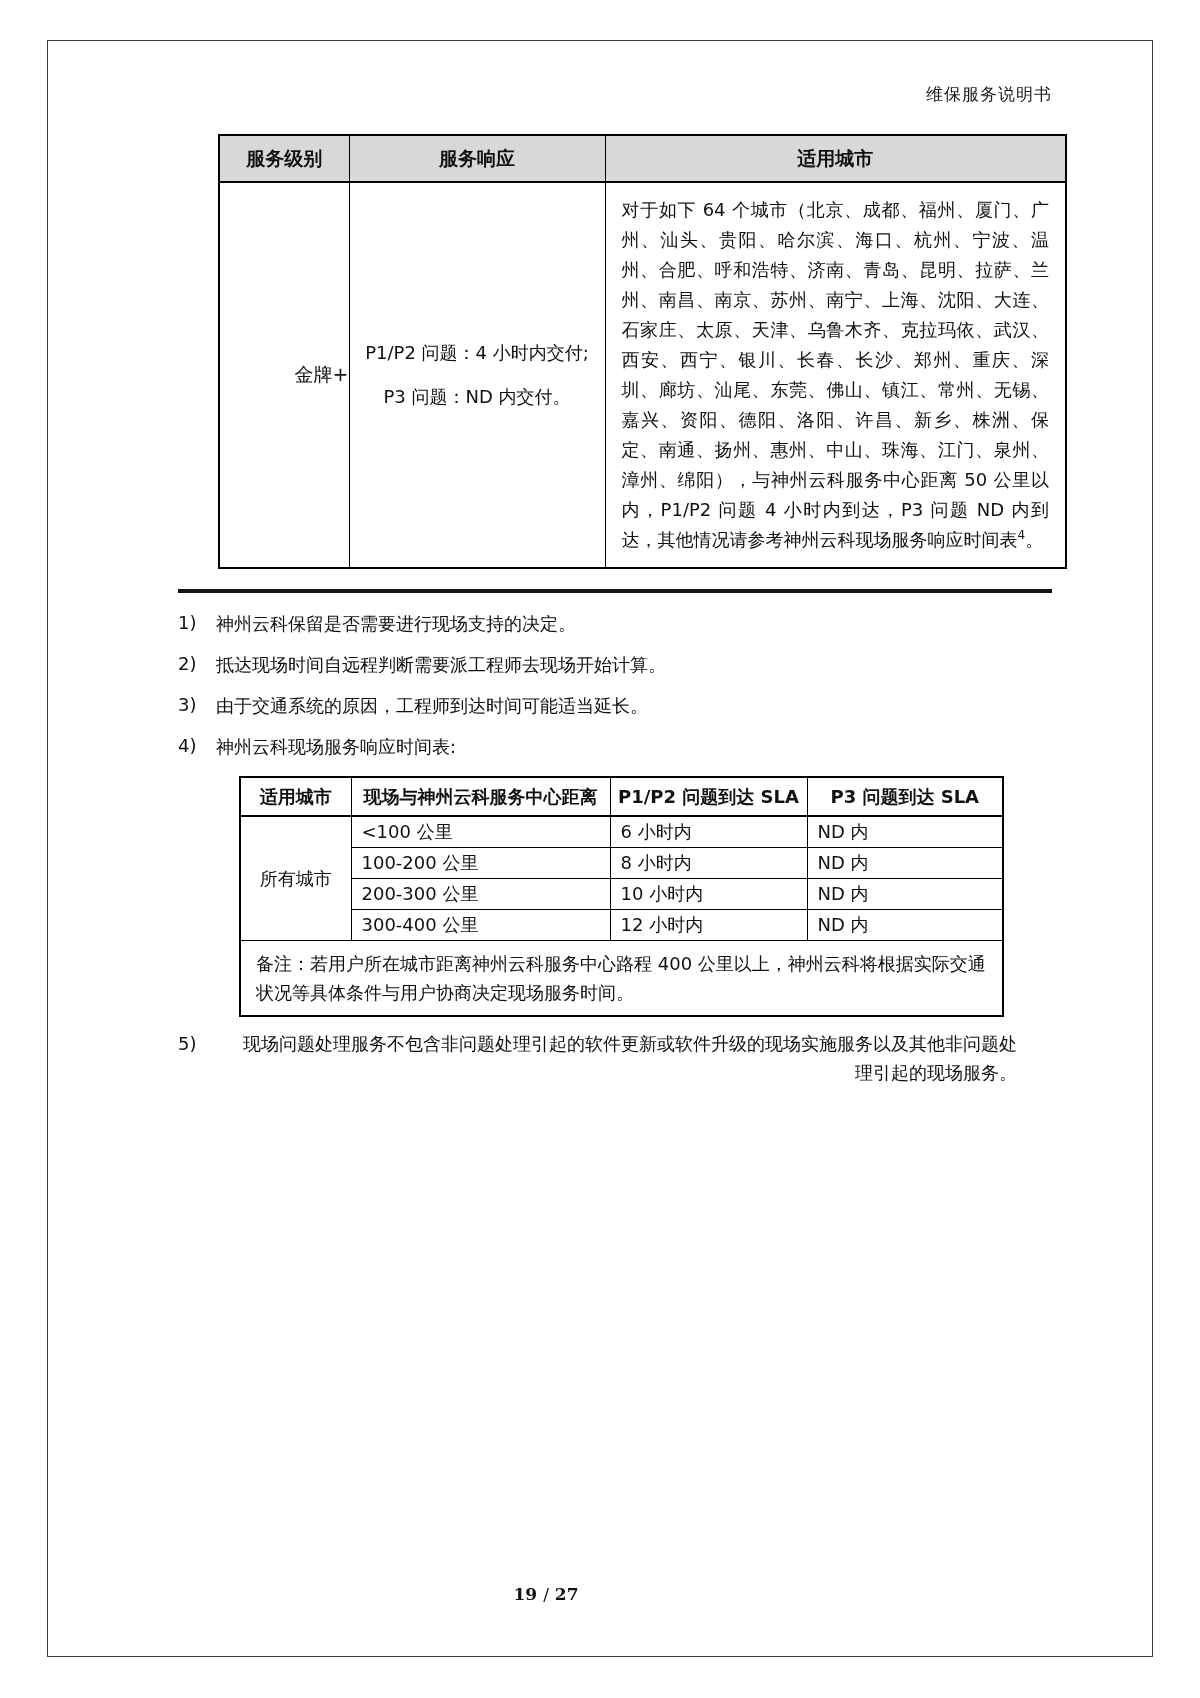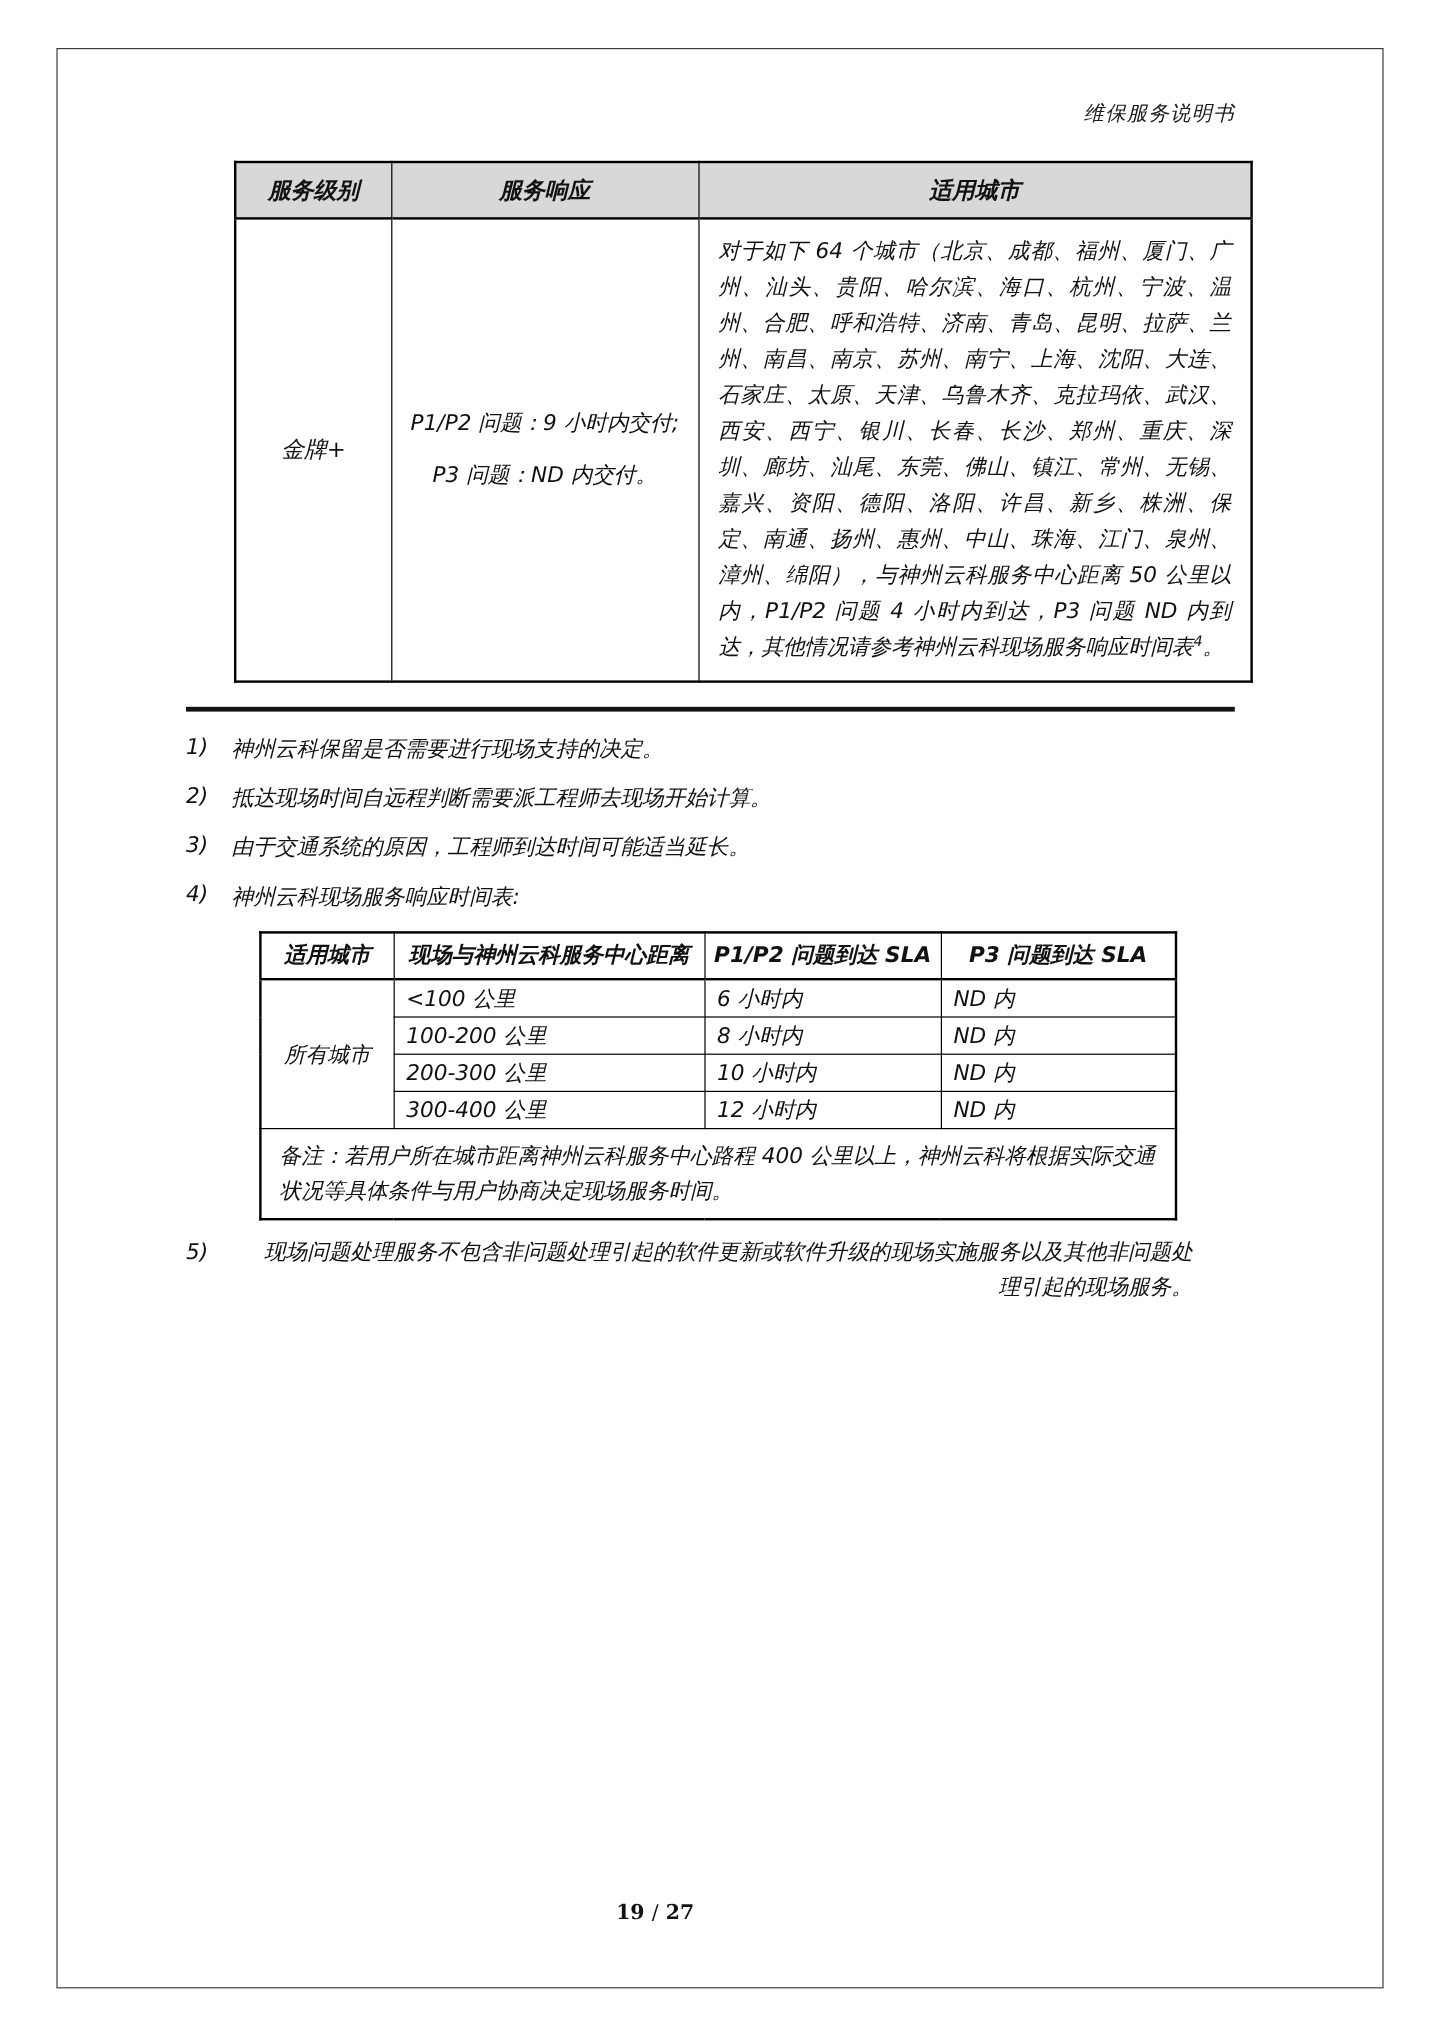--- a/index.html
+++ b/index.html
@@ -6,35 +6,35 @@
   html,body { background:#ffffff; }
   body {
     width:1200px; height:1698px; position:relative;
     font-family:"DejaVu Sans","Liberation Sans",sans-serif;
     color:#111111;
   }
   .page-border {
     position:absolute; left:47px; top:40px; width:1106px; height:1617px;
     border:1px solid #3c3c3c; pointer-events:none;
   }
-  .content { position:absolute; left:155px; top:0; width:874px;font-style:italic; }
+  .content { position:absolute; left:178px; top:0; width:874px; }
   .doc-header {
     margin-top:83px; text-align:right;
     font-family:"DejaVu Serif","Liberation Serif",serif;
     font-size:17px; color:#1a1a1a; letter-spacing:1px;
   }
   
   table { border-collapse:collapse; table-layout:fixed; }
   .table1 { margin-left:40px; margin-top:28px; width:847px; border:2px solid #000; }
   .table1 th {
     background:#d8d8d8; border:1px solid #000; border-bottom:2px solid #000;
     height:47px; font-size:19px; font-weight:bold; text-align:center; vertical-align:middle;
   }
   .table1 td { border:1px solid #000; vertical-align:middle; }
-  .td-level { text-align:center; font-size:19px; }
+  .td-level { text-align:right; font-size:19px; }
   .td-response { text-align:center; font-size:18px; line-height:30px; padding:10px 12px; }
   .td-response .resp-line { margin:14px 0; }
   .td-cities {
     font-size:18px; line-height:30px; padding:12px 16px;
     text-align:justify; text-justify:inter-character;
   }
   .sup { font-size:12px; vertical-align:super; line-height:0; }
   
   .rule { height:4px; background:#141414; margin-top:20px; }
   .notice-title { margin-top:17px; font-size:18px; font-weight:bold; }
@@ -84,21 +84,21 @@
       <tr>
         <th>服务级别</th>
         <th>服务响应</th>
         <th>适用城市</th>
       </tr>
     </thead>
     <tbody>
       <tr>
         <td class="td-level">金牌+</td>
         <td class="td-response">
-          <div class="resp-line">P1/P2 问题：9 小时内交付;</div>
+          <div class="resp-line">P1/P2 问题：4 小时内交付;</div>
           <div class="resp-line">P3 问题：ND 内交付。</div>
         </td>
         <td class="td-cities"><span>对于如下 64 个城市（北京、成都、福州、厦门、广州、汕头、贵阳、哈尔滨、海口、杭州、宁波、温州、合肥、呼和浩特、济南、青岛、昆明、拉萨、兰州、南昌、南京、苏州、南宁、上海、沈阳、大连、石家庄、太原、天津、乌鲁木齐、克拉玛依、武汉、西安、西宁、银川、长春、长沙、郑州、重庆、深圳、廊坊、汕尾、东莞、佛山、镇江、常州、无锡、嘉兴、资阳、德阳、洛阳、许昌、新乡、株洲、保定、南通、扬州、惠州、中山、珠海、江门、泉州、漳州、绵阳），与神州云科服务中心距离 50 公里以内，P1/P2 问题 4 小时内到达，P3 问题 ND 内到达，其他情况请参考神州云科现场服务响应时间表</span><span class="sup">4</span><span>。</span></td>
       </tr>
     </tbody>
   </table>
 
   <div class="rule"></div>
 
 

